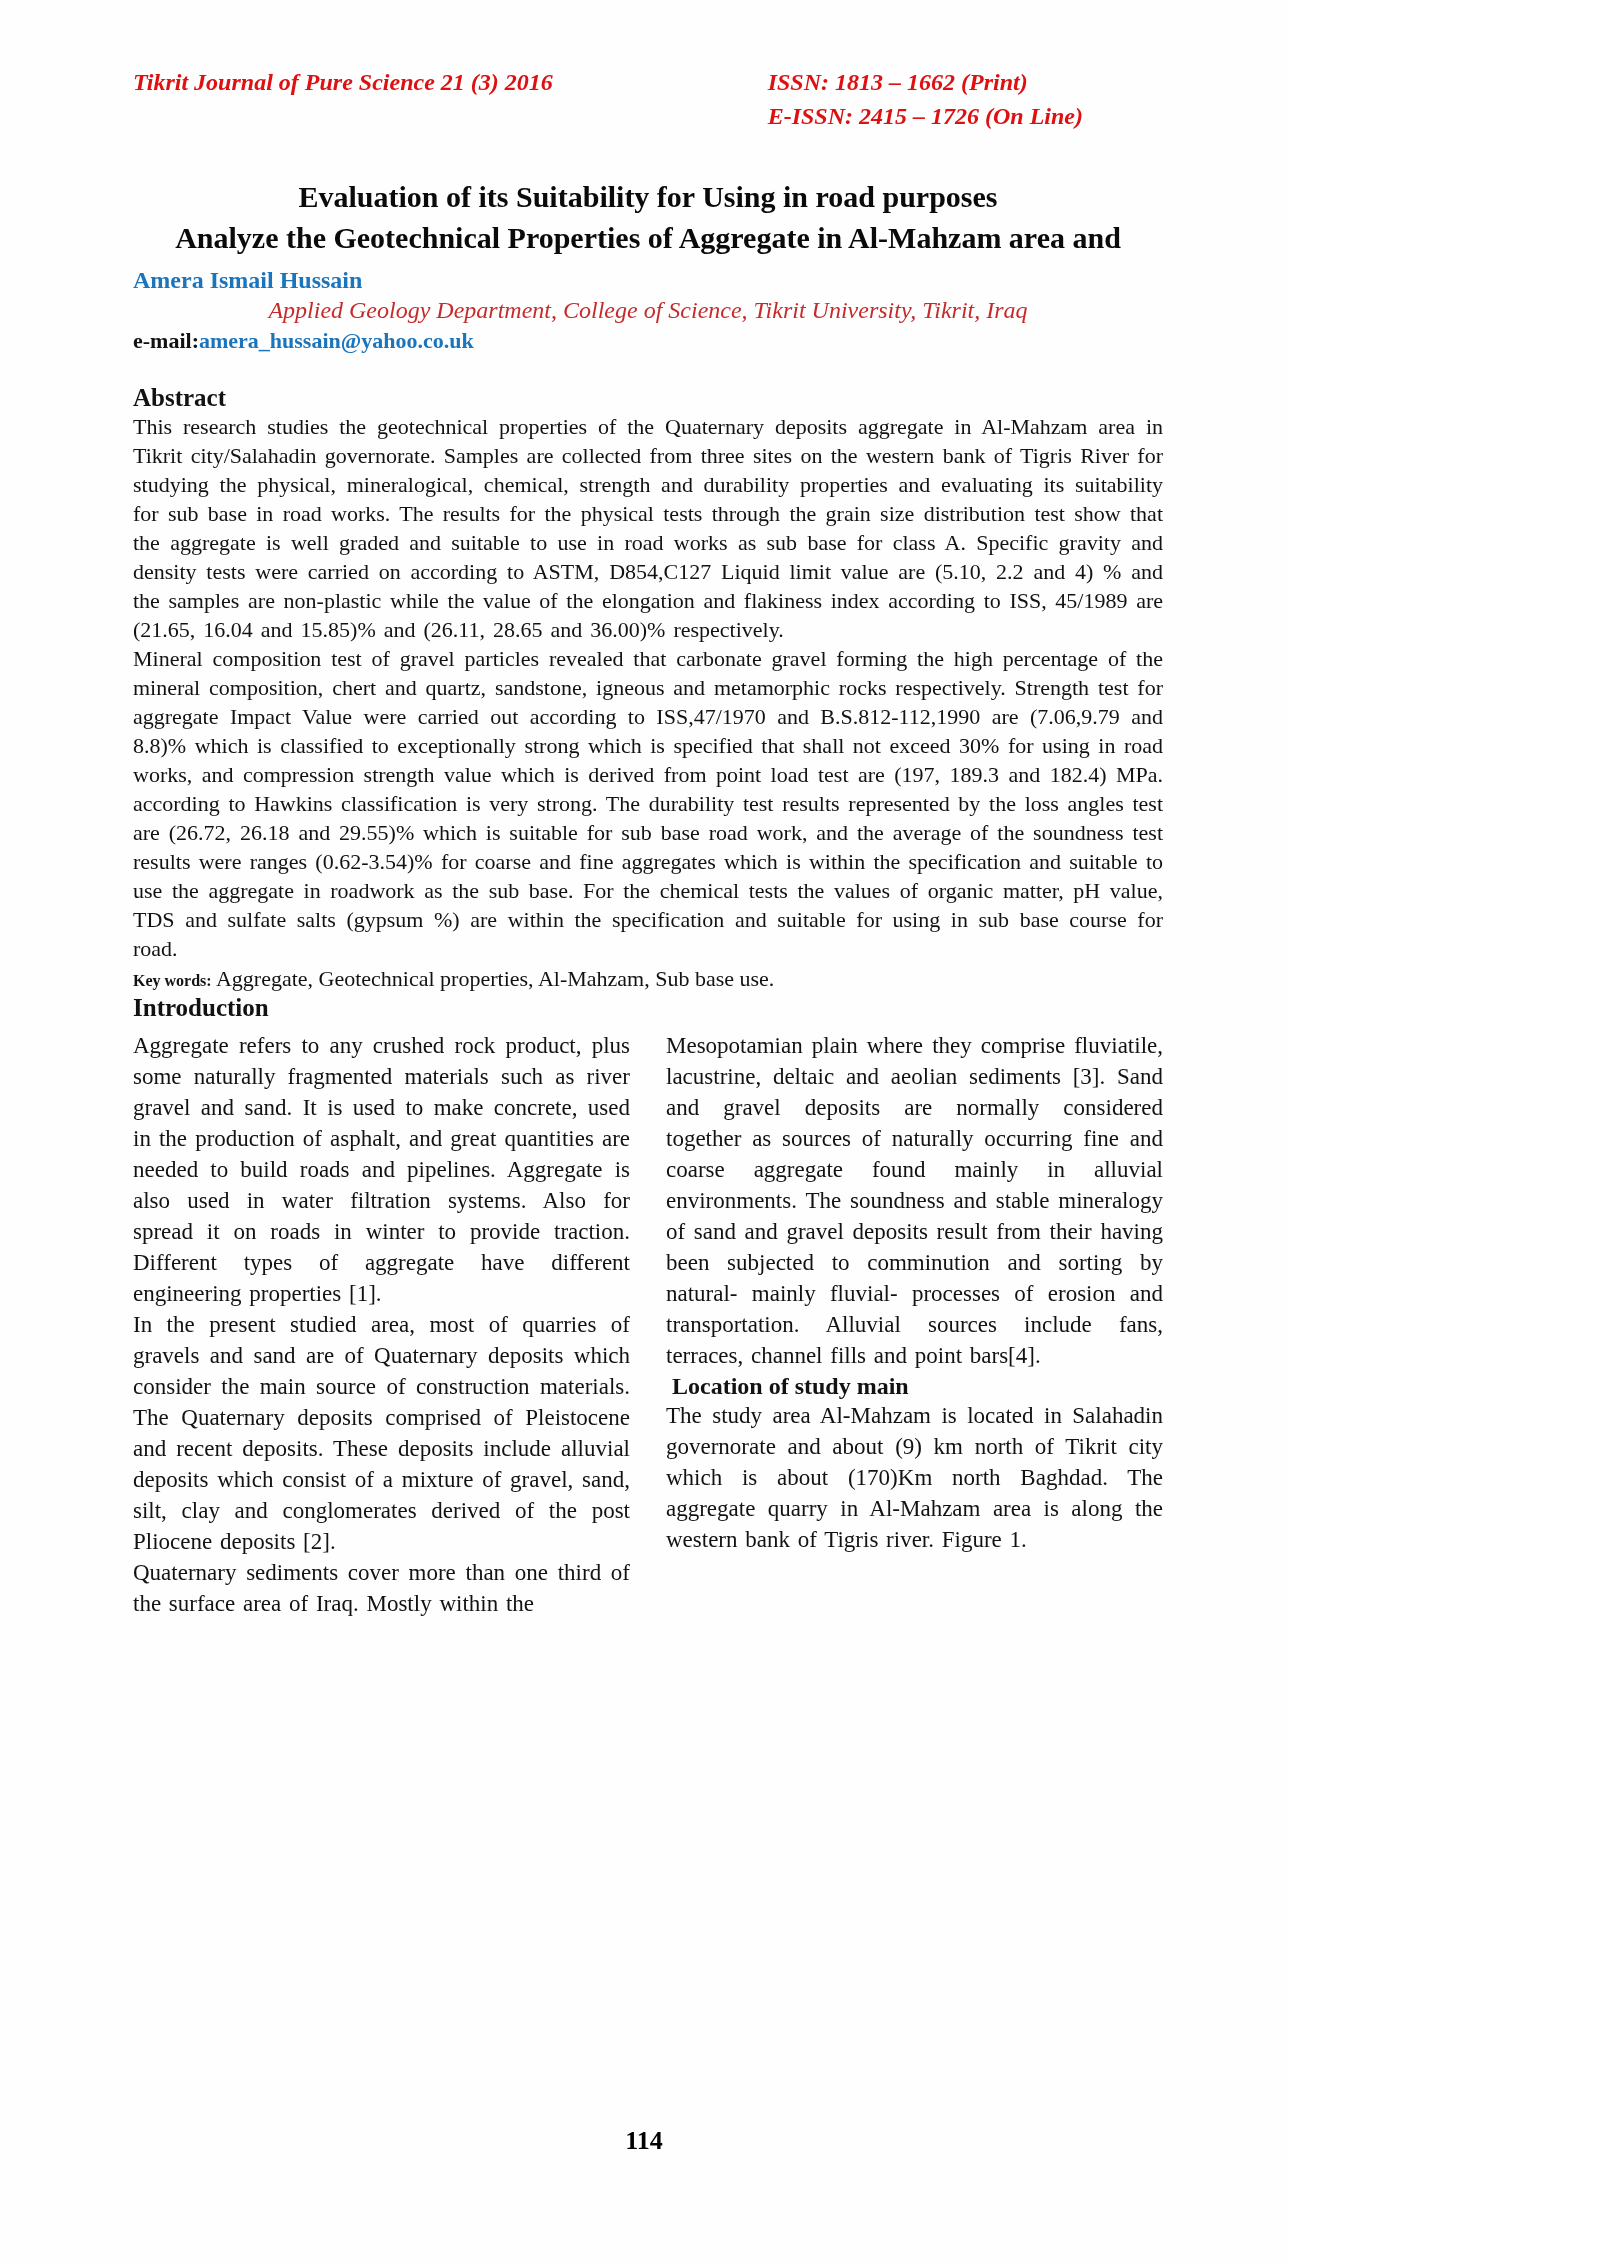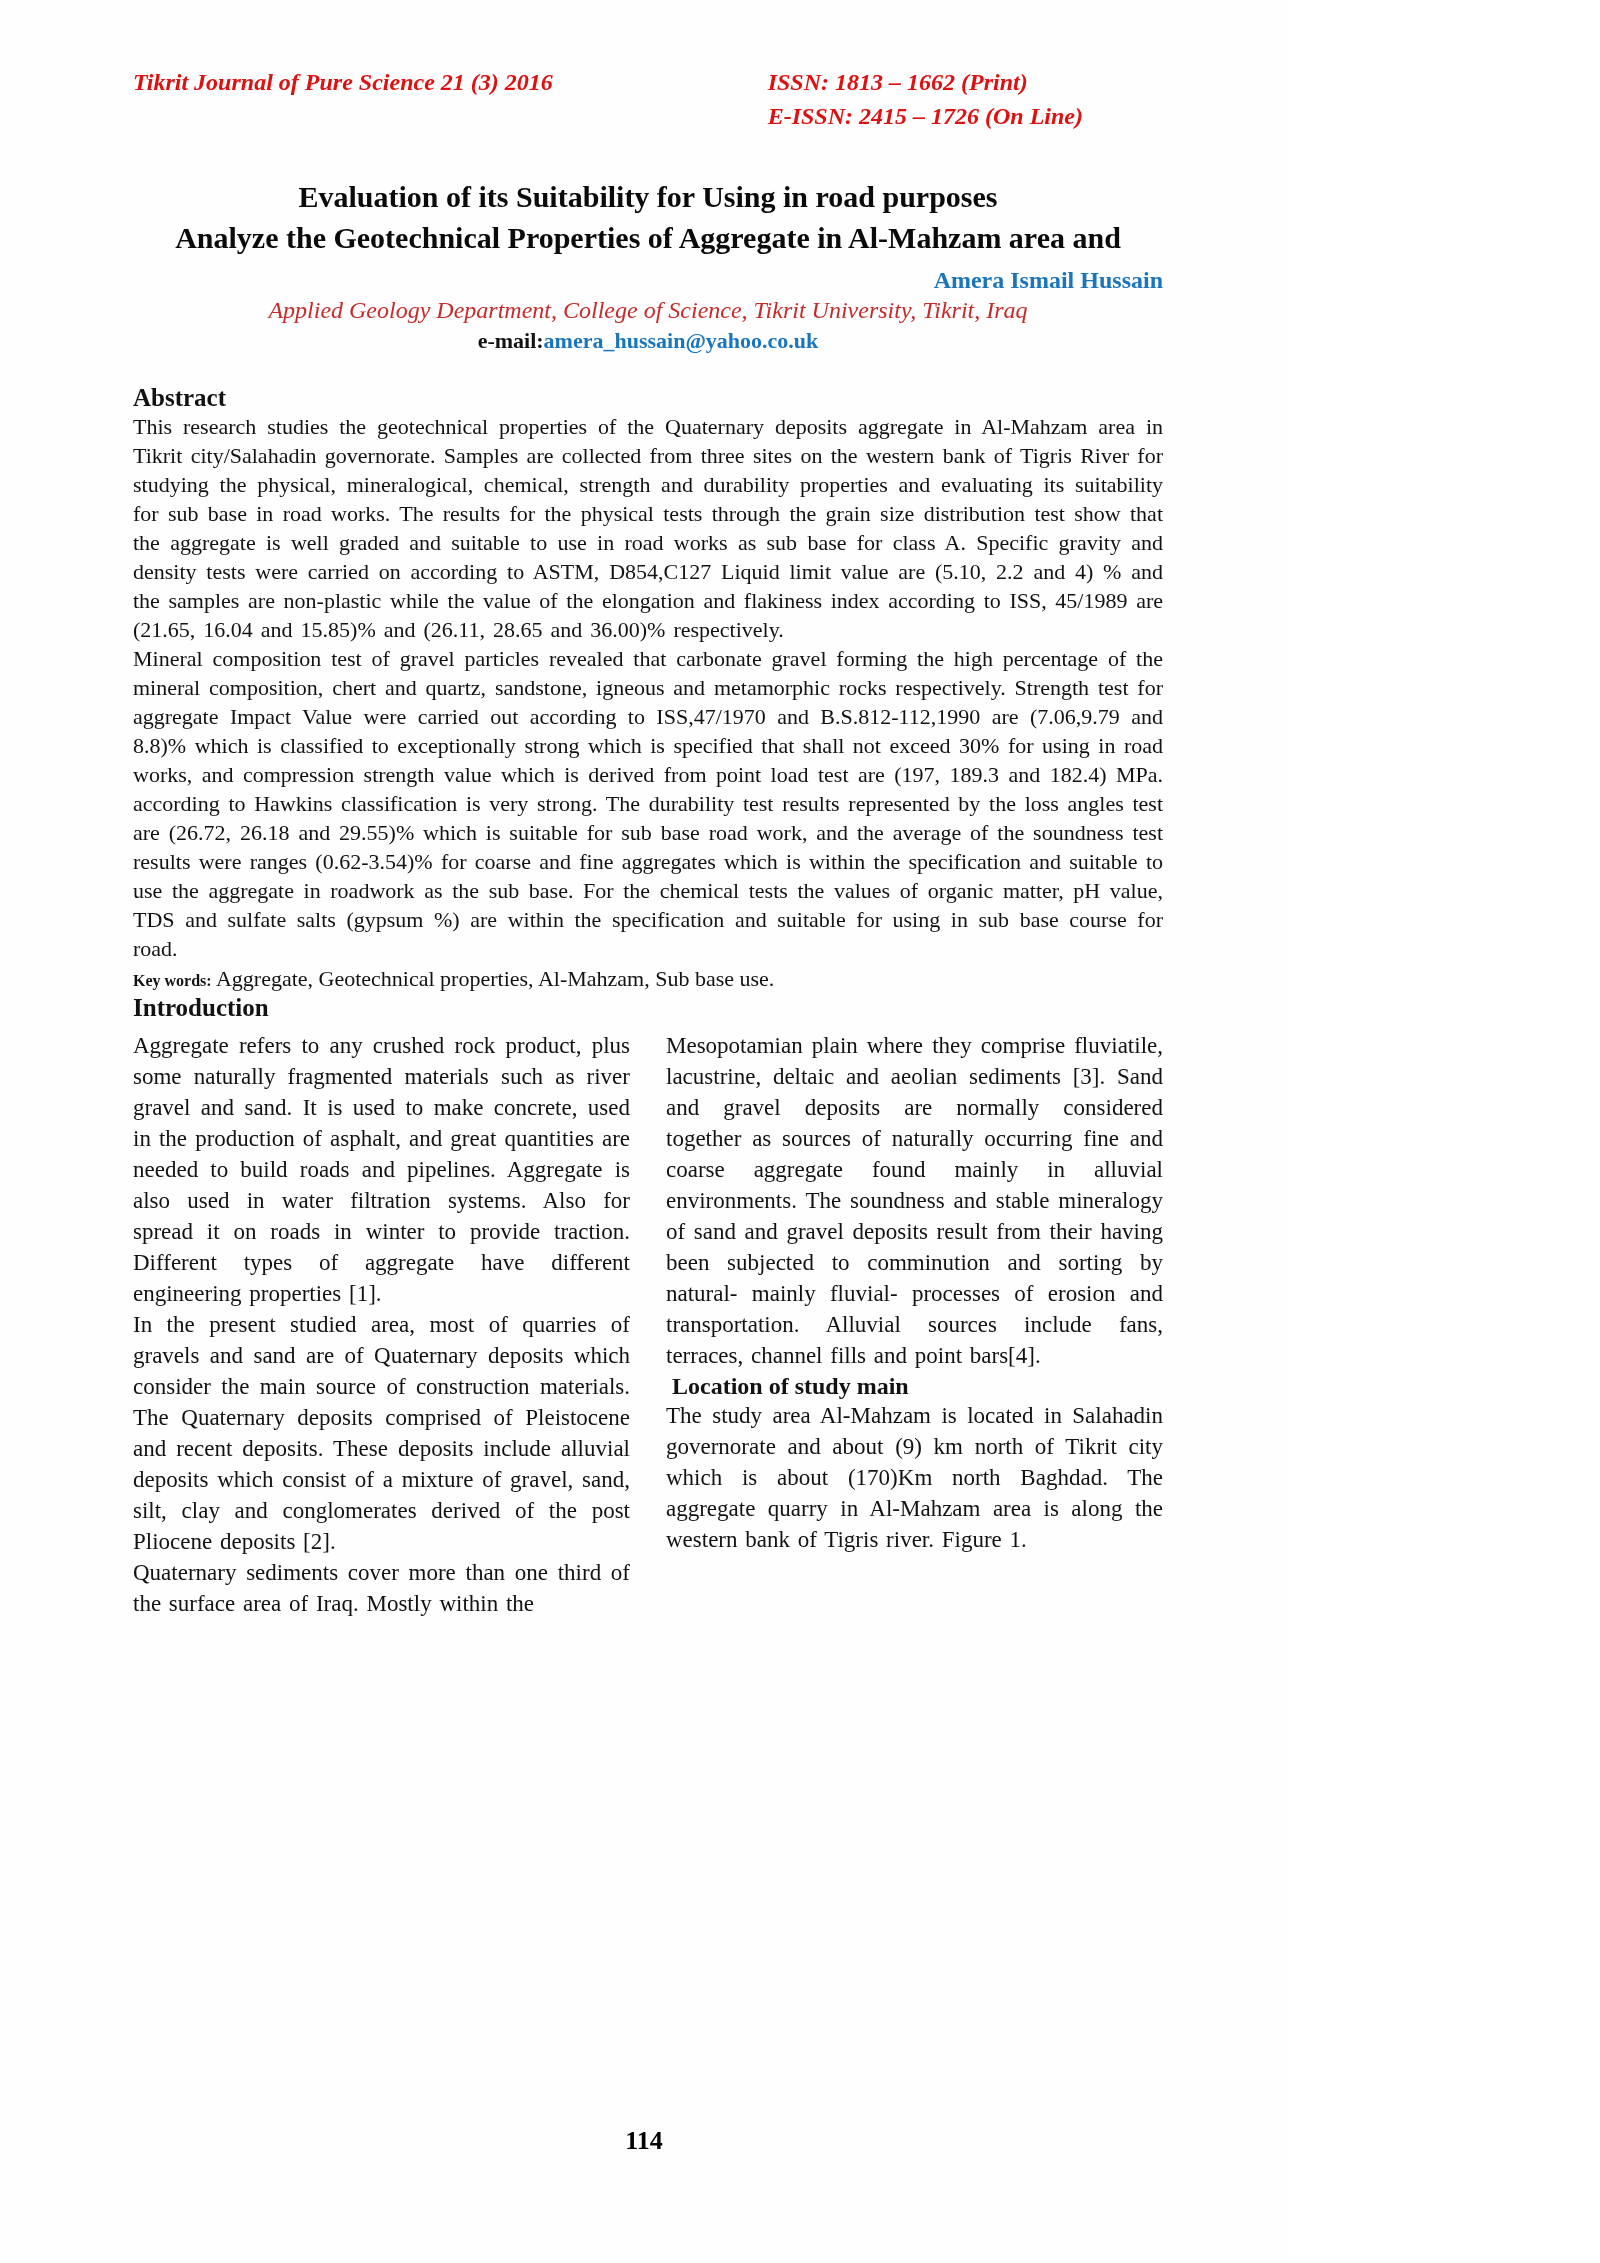--- a/index.html
+++ b/index.html
@@ -17,28 +17,28 @@
     display:flex; justify-content:space-between; align-items:flex-start;
     color:#dd1111; font-weight:bold; font-style:italic;
     font-size:24px; line-height:1.4;
   }
   .issn-block { padding-right:80px; }
   .title-block {
     text-align:center; font-weight:bold; font-size:30px;
     line-height:1.35; margin-top:44px; color:#0a0a0a;
   }
   .author-name {
-    text-align:right; color:#1b75bc; font-weight:bold;
+    text-align:left; color:#1b75bc; font-weight:bold;
     font-size:24px; margin-top:9px;
   }
   .affiliation {
     text-align:center; color:#c52b2b; font-style:italic;
     font-size:24px; margin-top:3px;
   }
-  .email-line { text-align:center; font-weight:bold; font-size:22px; margin-top:4px; }
+  .email-line { text-align:left; font-weight:bold; font-size:22px; margin-top:4px; }
   .email-addr { color:#1b75bc; }
   .section-heading { font-weight:bold; font-size:25px; margin-top:30px; }
   .para {
     font-size:22px; line-height:29px; text-align:justify;
     word-spacing:2.5px; margin:0;
   }
   .keywords-line { font-size:22px; margin-top:3px; }
   .keywords-label { font-weight:bold; font-size:16px; }
   .intro-heading { font-weight:bold; font-size:25px; margin-top:2px; }
   .columns { display:flex; gap:36px; margin-top:8px; }

